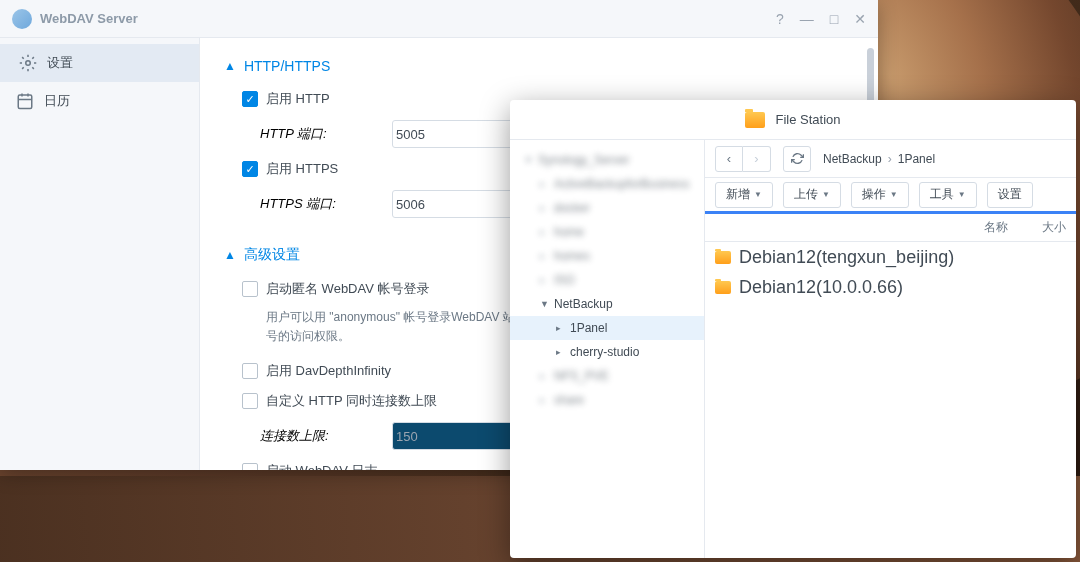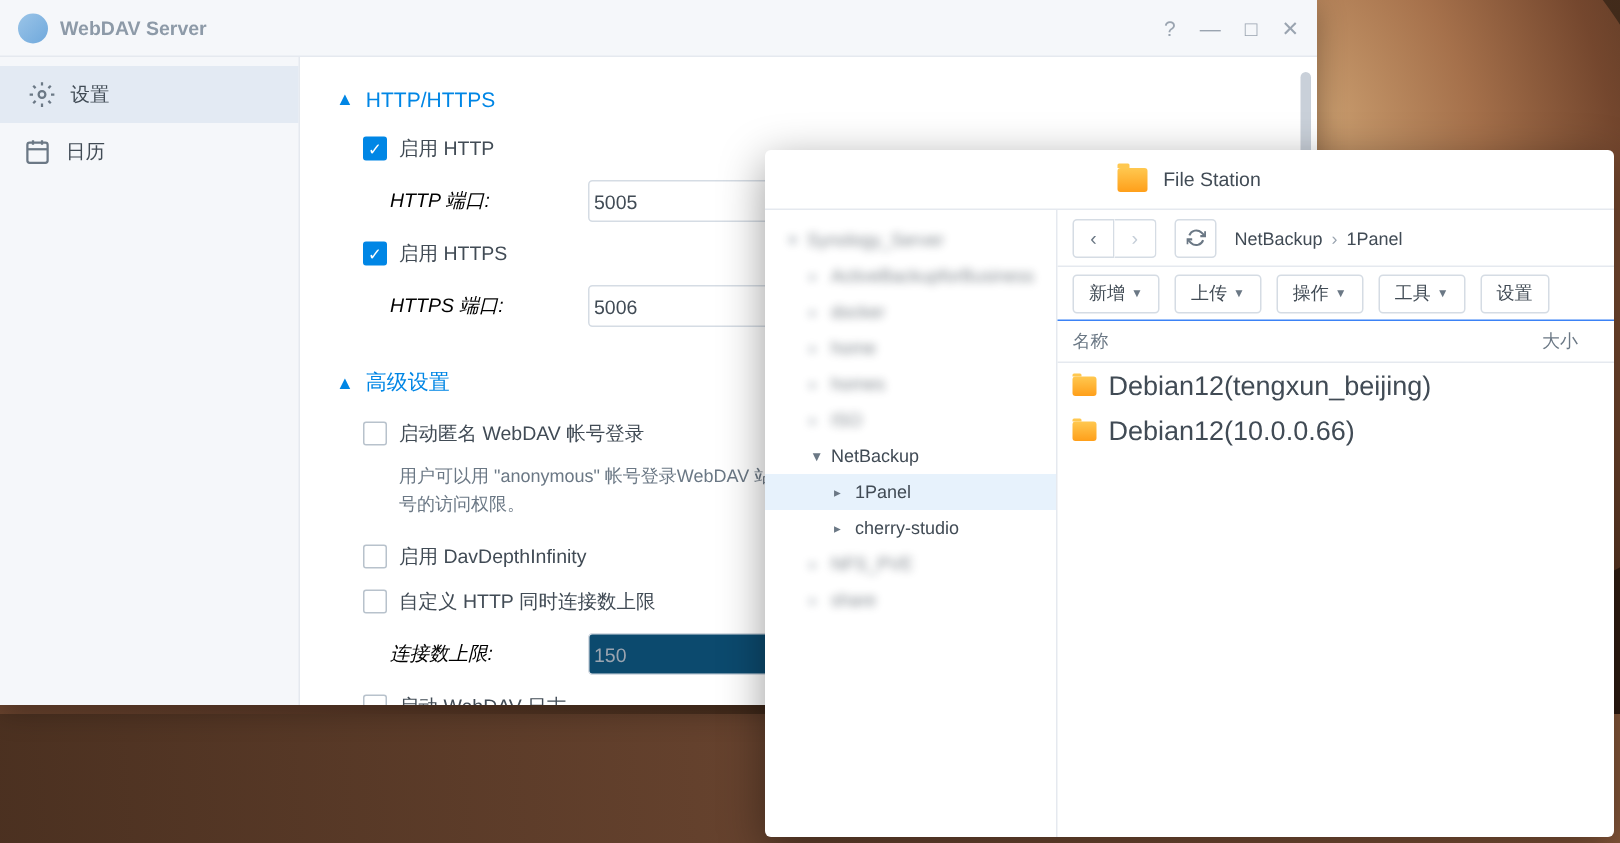--- a/index.html
+++ b/index.html
@@ -108,26 +108,26 @@
     .fs-toolbar { height: 38px; border-bottom: 1px solid #e5e9ef; display: flex; align-items: center; padding: 0 10px; gap: 6px; }
     .navgrp { display: flex; }
     .navbtn { width: 28px; height: 26px; border: 1px solid #d5dce4; background: #fff; display: flex; align-items: center; justify-content: center; color: #6b7885; cursor: pointer; font-size: 13px; }
     .navbtn:first-child { border-radius: 3px 0 0 3px; }
     .navbtn:last-child { border-radius: 0 3px 3px 0; border-left: none; }
     .navbtn.single { border-radius: 3px; border-left: 1px solid #d5dce4; margin-left: 6px; }
     .navbtn.dis { color: #c5ced8; }
     .breadcrumb { display: flex; align-items: center; gap: 6px; color: #414b55; font-size: 12px; margin-left: 6px; }
     .breadcrumb .sep { color: #9aa4b0; }
 
-    .fs-actions { height: 36px; border-bottom: 1px solid #3b82f6; display: flex; align-items: center; padding: 0 10px; gap: 10px; text-align: right; }
+    .fs-actions { height: 36px; border-bottom: 3px solid #3b82f6; display: flex; align-items: center; padding: 0 10px; gap: 10px; text-align: right; }
     .actbtn { height: 26px; padding: 0 10px; border: 1px solid #d5dce4; background: #fff; border-radius: 3px; display: flex; align-items: center; gap: 4px; font-size: 12px; color: #414b55; cursor: pointer; }
     .actbtn .dd { font-size: 8px; color: #6b7885; }
 
     .fs-headrow { height: 28px; border-bottom: 1px solid #e5e9ef; display: flex; align-items: center; font-size: 12px; color: #6b7885; }
-    .fs-headrow .col { padding: 0 10px; }
+    .fs-headrow .col { padding: 0 10px; text-align: right; }
     .col-name { flex: 1; }
     .col-size { width: 58px; }
 
     .fs-list { flex: 1; }
     .fs-row { display: flex; align-items: center; height: 30px; padding: 0 10px; gap: 8px; font-size: 18px; color: #414b55; cursor: pointer; }
     .mini-folder { width: 16px; height: 13px; background: linear-gradient(#ffc850, #ff9f1a); border-radius: 2px; position: relative; }
     .mini-folder::before { content: ""; position: absolute; top: -2px; left: 0; width: 6px; height: 2px; background: #ffc850; border-radius: 1px 1px 0 0; }
   </style>
 </head>
 <body>

